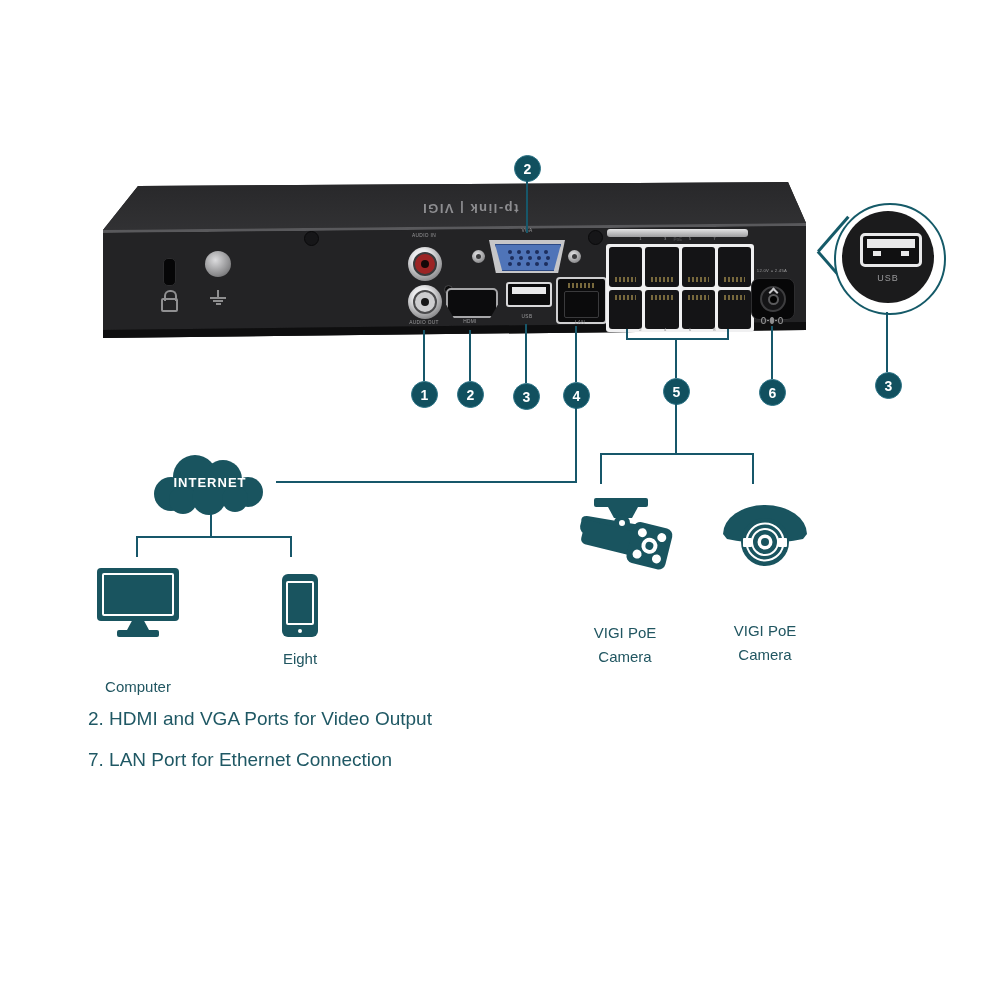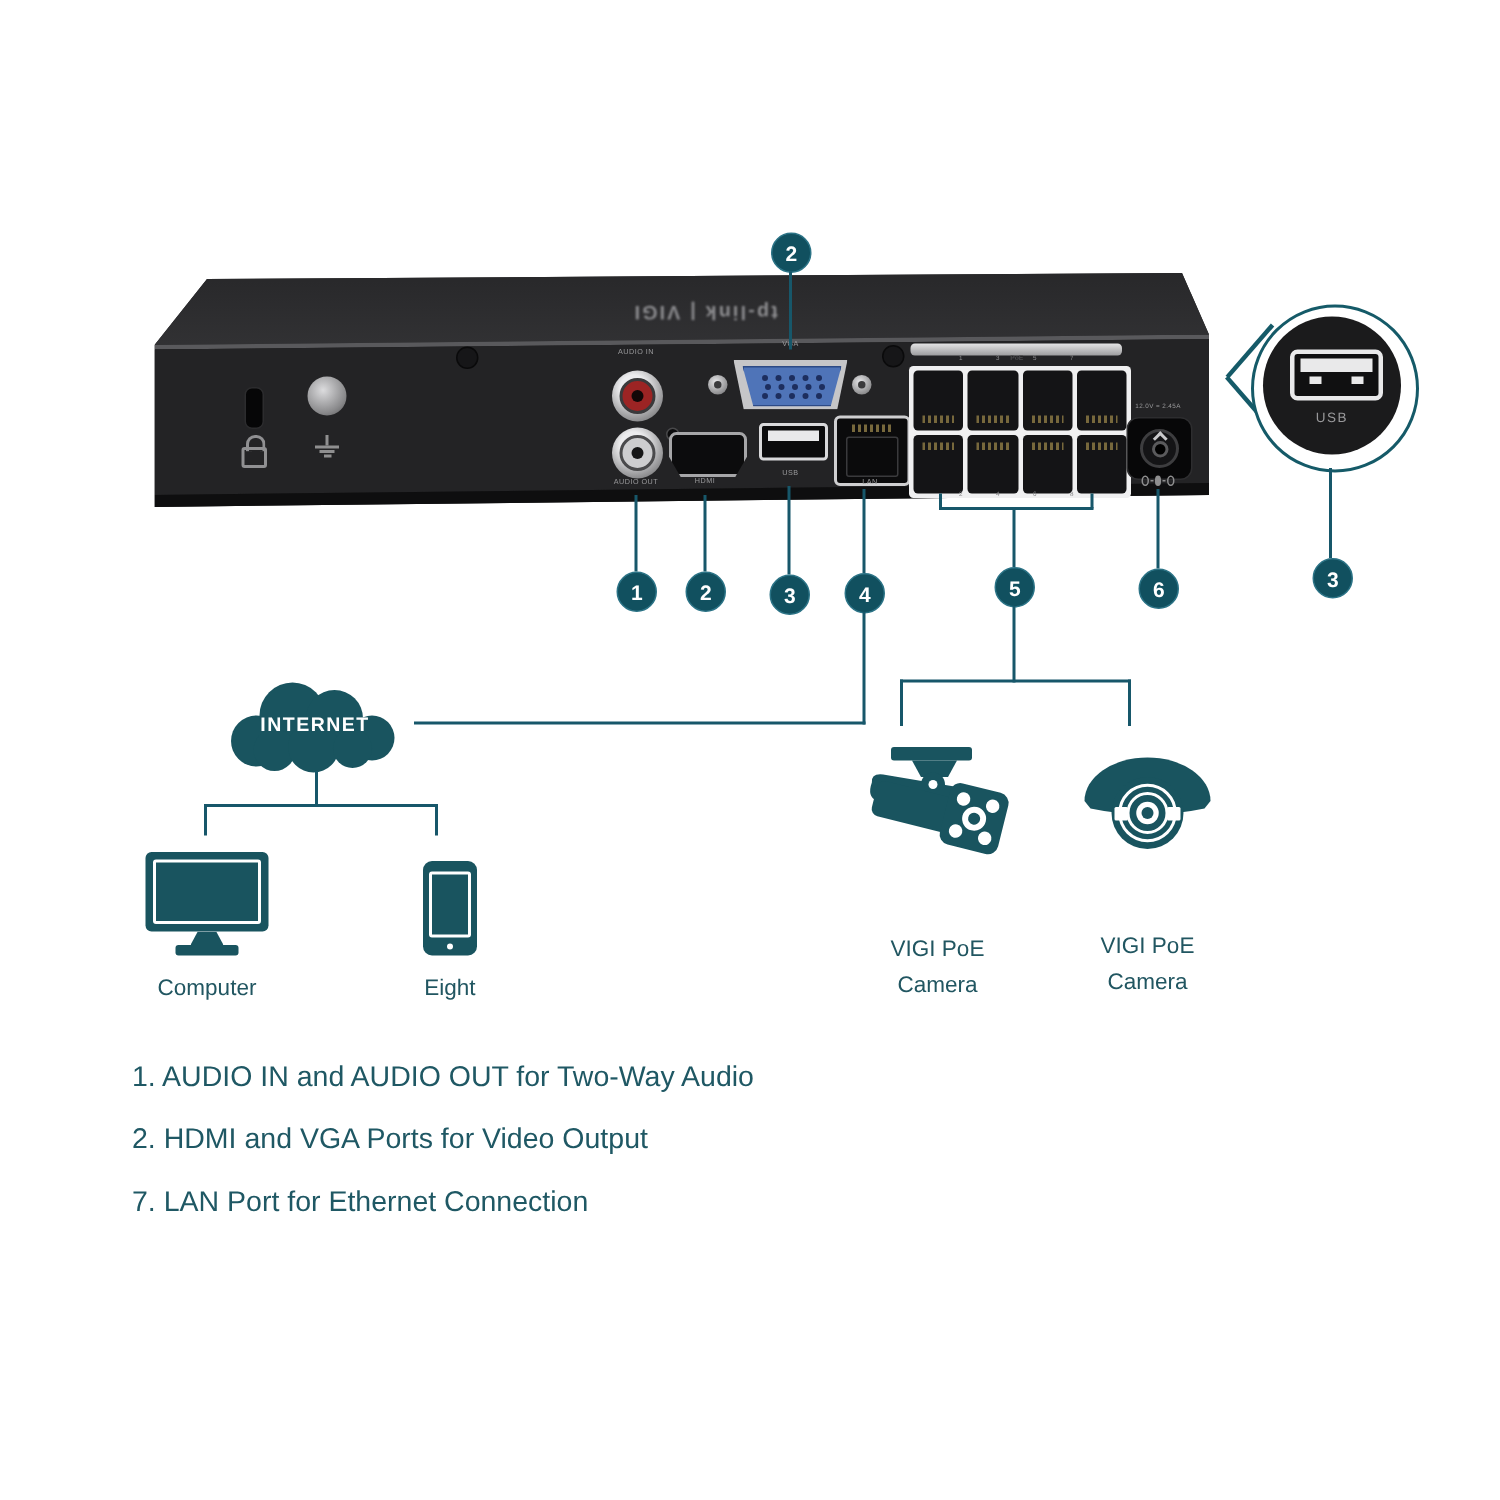--- a/index.html
+++ b/index.html
@@ -246,21 +246,21 @@
   <div class="ln h" style="left:136px;top:536px;width:156px;"></div>
   <div class="ln v" style="left:136px;top:536px;height:21px;"></div>
   <div class="ln v" style="left:290px;top:536px;height:21px;"></div>
 
   <div class="abs" style="left:97px;top:568px;width:82px;height:70px;">
     <div class="abs" style="left:0;top:0;width:82px;height:53px;background:#19545F;border-radius:4px;"></div>
     <div class="abs" style="left:5px;top:5px;width:72px;height:43px;border:2.5px solid #fff;border-radius:2px;box-sizing:border-box;"></div>
     <div class="abs" style="left:30px;top:53px;width:22px;height:9px;background:#19545F;clip-path:polygon(22% 0,78% 0,100% 100%,0 100%);"></div>
     <div class="abs" style="left:20px;top:62px;width:42px;height:7px;background:#19545F;border-radius:2px;"></div>
   </div>
-  <div class="netlbl" style="left:78px;top:650px;">Computer</div>
+  <div class="netlbl" style="left:78px;top:678px;">Computer</div>
 
   <div class="abs" style="left:282px;top:574px;width:36px;height:63px;">
     <div class="abs" style="left:0;top:0;width:36px;height:63px;background:#19545F;border-radius:6px;"></div>
     <div class="abs" style="left:4px;top:7px;width:28px;height:44px;border:2px solid #fff;border-radius:2px;box-sizing:border-box;"></div>
     <div class="abs" style="left:16px;bottom:4px;width:4px;height:4px;border-radius:50%;background:#fff;"></div>
   </div>
   <div class="netlbl" style="left:240px;top:650px;">Eight</div>
 
   <div class="ln v" style="left:675px;top:404px;height:51px;"></div>
   <div class="ln h" style="left:600px;top:453px;width:154px;"></div>
@@ -300,18 +300,17 @@
     <circle cx="47" cy="40" r="13" fill="none" stroke="#fff" stroke-width="2"></circle>
     <rect x="25" y="36" width="9" height="9" rx="1" fill="#fff"></rect>
     <rect x="60" y="36" width="9" height="9" rx="1" fill="#fff"></rect>
     <circle cx="47" cy="40" r="7.5" fill="#fff"></circle>
     <circle cx="47" cy="40" r="4" fill="#19545F"></circle>
   </svg>
   <div class="netlbl" style="left:705px;top:622px;">VIGI PoE</div>
   <div class="netlbl" style="left:705px;top:646px;">Camera</div>
 
   <div class="abs" style="left:88px;top:703px;width:780px;">
-    <div class="feat"><span>1. AUDIO IN and AUDIO OUT for Two-Way Audio</span><sup></sup></div>
     <div class="feat"><span>2. HDMI and VGA Ports for Video Output</span><sup></sup></div>
     <div class="feat"><span>7. LAN Port for Ethernet Connection</span><sup></sup></div>
   </div>
 
 </div>
 
 </body></html>

